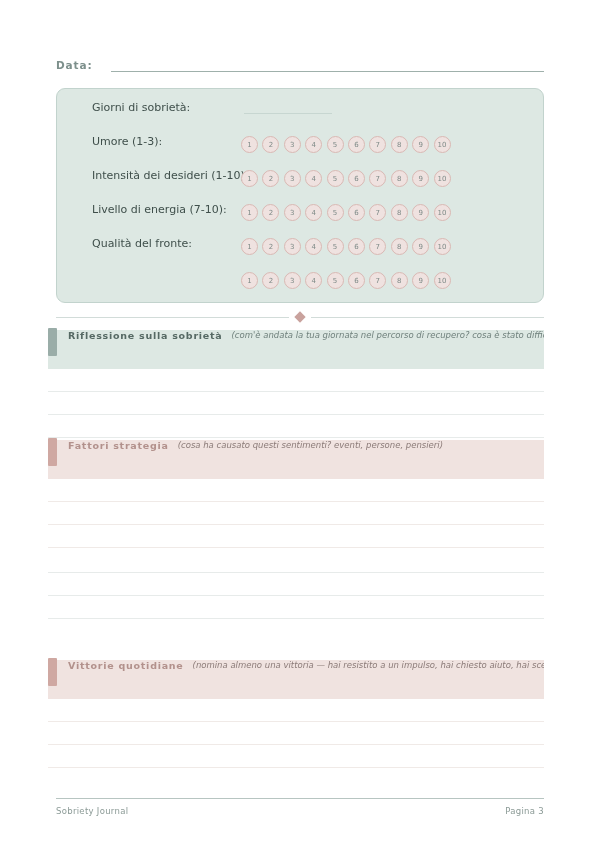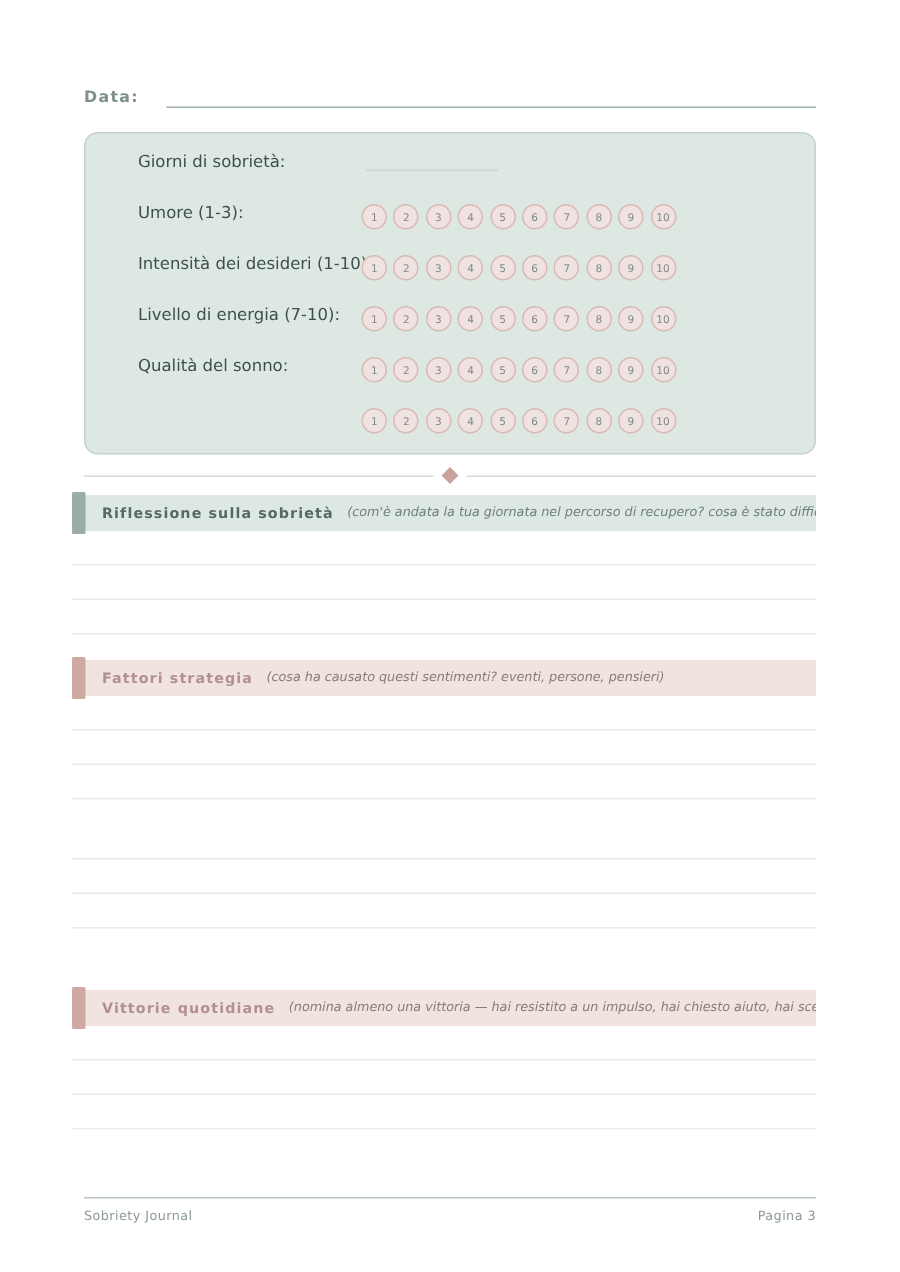--- a/index.html
+++ b/index.html
@@ -128,23 +128,22 @@
   }
 
   
   .section {
     position: absolute;
     left: 48px;
     width: 496px;
   }
   .sec-head {
     position: relative;
-    height: 24px;
-    display: flex;
-    align-items: center;
+    height: 39px;
+    display: flex;
     padding-left: 20px;
     box-sizing: border-box;
   }
   .sec-head .accent {
     position: absolute;
     left: 0;
     top: -2px;
     width: 9px;
     height: 28px;
     border-radius: 1px;
@@ -253,21 +252,21 @@
           <span class="dot">4</span>
           <span class="dot">5</span>
           <span class="dot">6</span>
           <span class="dot">7</span>
           <span class="dot">8</span>
           <span class="dot">9</span>
           <span class="dot">10</span>
         </span>
       </div>
       <div class="stat-row" style="top: 144px;">
-        <span class="stat-label">Qualità del sonno:</span>
+        <span class="stat-label">Qualità del fronte:</span>
         <span class="scale">
           <span class="dot">1</span>
           <span class="dot">2</span>
           <span class="dot">3</span>
           <span class="dot">4</span>
           <span class="dot">5</span>
           <span class="dot">6</span>
           <span class="dot">7</span>
           <span class="dot">8</span>
           <span class="dot">9</span>

